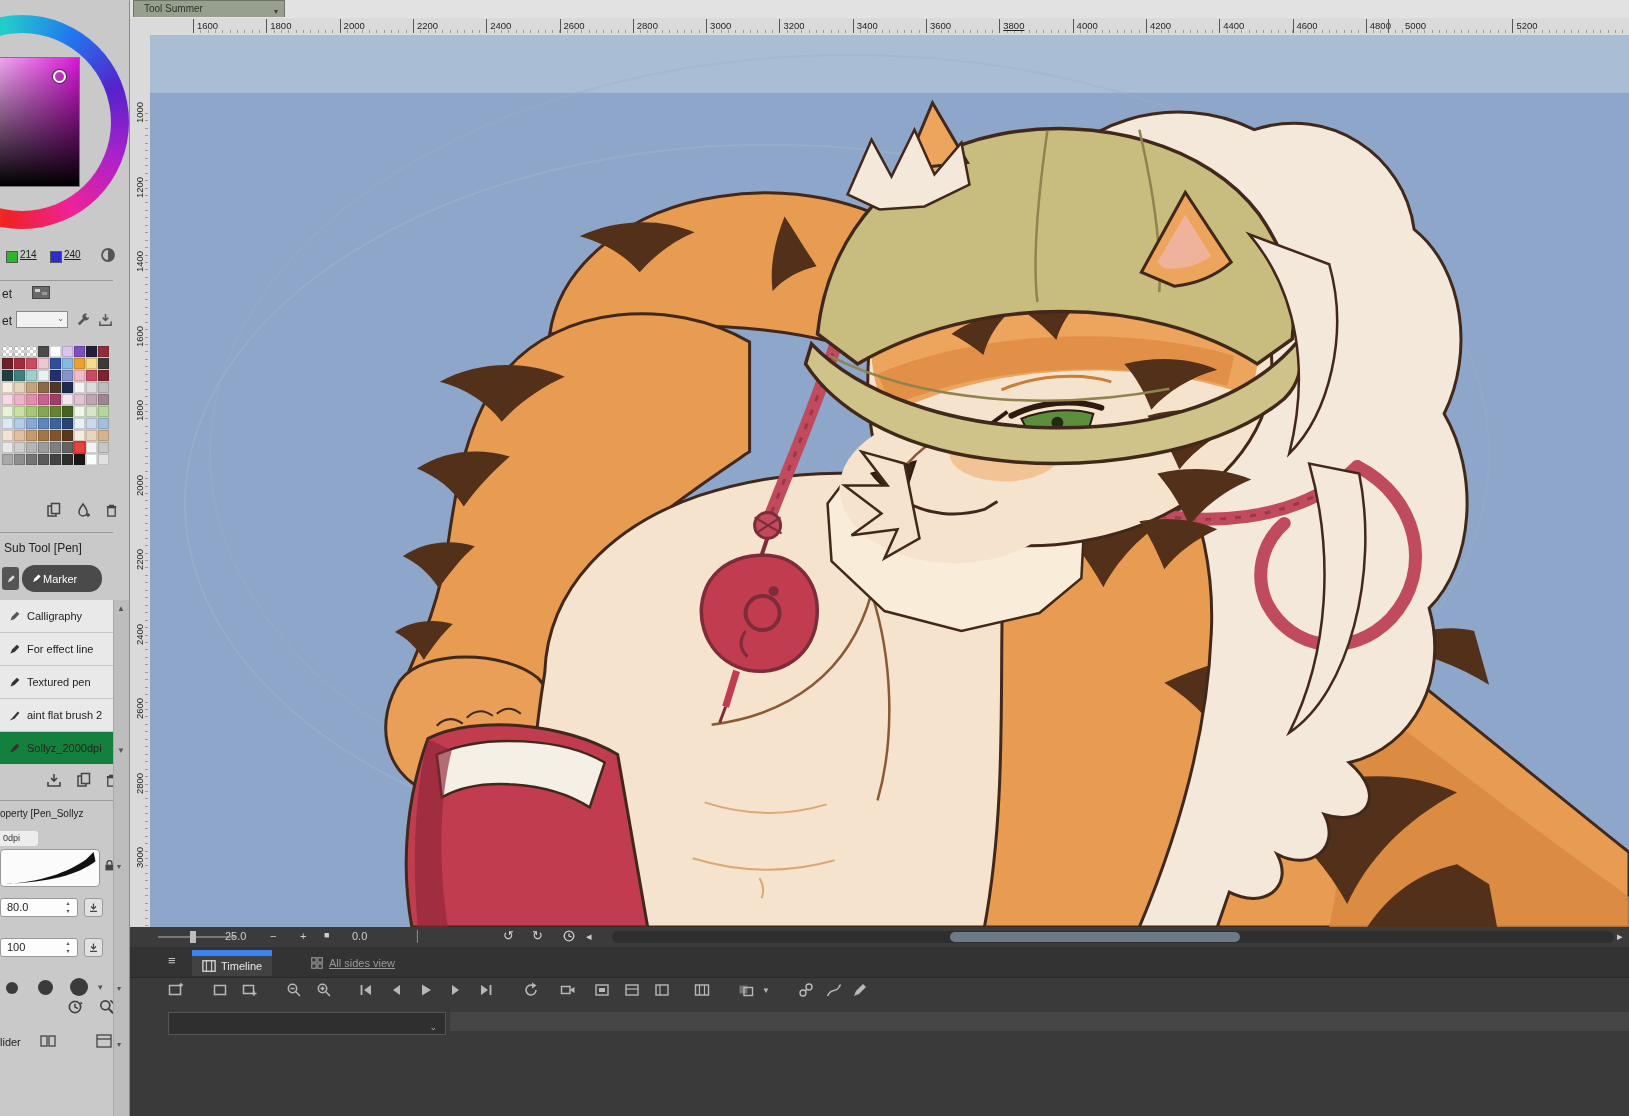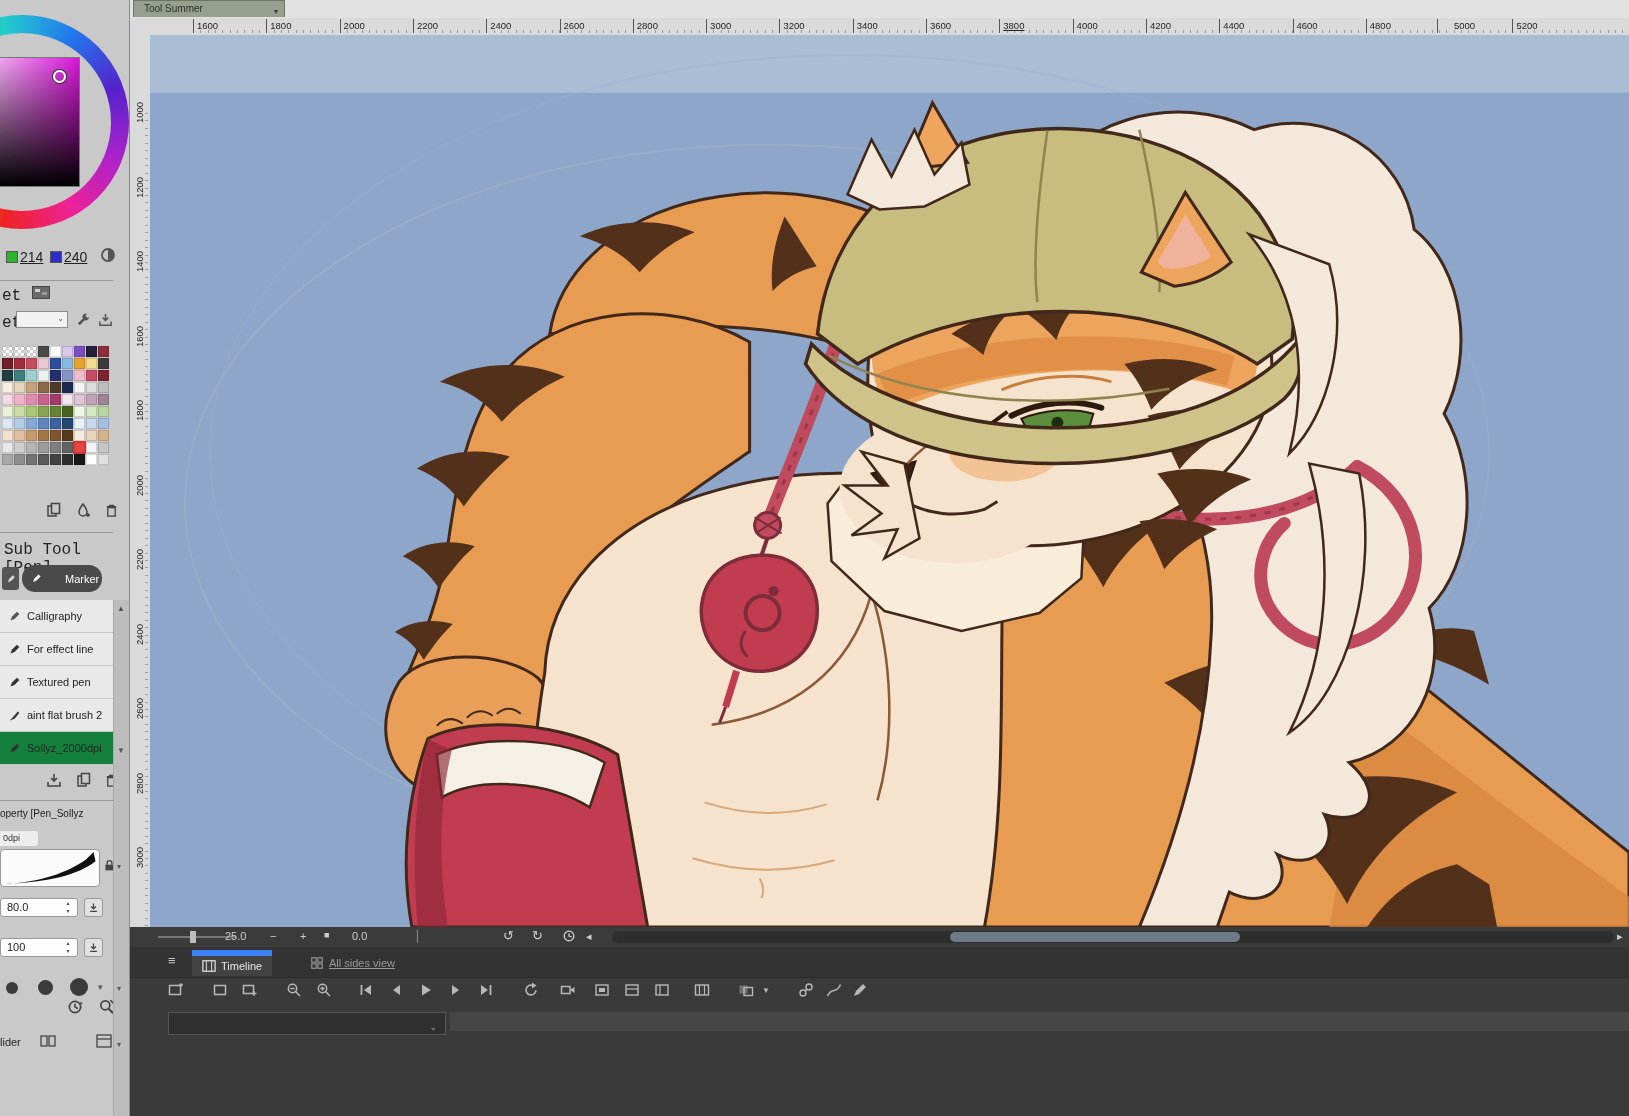--- a/index.html
+++ b/index.html
@@ -42,29 +42,29 @@
   .tl-slash{position:absolute;top:36px;color:#8f8f8f;font-size:11px;}
   
   #lpanel{left:0;top:0;width:130px;height:1116px;background:#c9c9c9;border-right:1px solid #8a8a8a;box-sizing:border-box;overflow:hidden;}
   #wheel{position:absolute;left:-85px;top:15px;width:214px;height:214px;border-radius:50%;
     background:conic-gradient(from -90deg,#8ccc22,#22cc55,#22cccc,#2277ee,#5522cc,#aa22cc,#ee2299,#ee2222,#eeaa22,#8ccc22);}
   #wheel-inner{position:absolute;left:-67px;top:33px;width:178px;height:178px;border-radius:50%;background:#c9c9c9;}
   #svbox{position:absolute;left:-50px;top:57px;width:128px;height:128px;border:1px solid #777;
     background:linear-gradient(to top,#000,rgba(0,0,0,0)),linear-gradient(to right,#fff,#d816d8);}
   #svmark{position:absolute;left:53px;top:70px;width:9px;height:9px;border:2px solid #fff;border-radius:50%;box-shadow:0 0 0 1px #333;}
   .chip{position:absolute;width:10px;height:10px;border:1px solid #555;}
-  .chipval{position:absolute;font-size:14px;color:#222;text-decoration:underline;}
-  .seclabel{position:absolute;font-size:16px;color:#222;font-family:Liberation Mono, monospace;}
+  .chipval{position:absolute;font-size:10px;color:#222;text-decoration:underline;}
+  .seclabel{position:absolute;font-size:12px;color:#222;}
   .divider{position:absolute;left:0;width:113px;height:1px;background:#9a9a9a;}
   #swatch-grid{position:absolute;left:2px;top:346px;display:grid;grid-template-columns:repeat(9,11px);gap:1px;}
   .sw{width:11px;height:11px;border:1px solid rgba(0,0,0,0.15);box-sizing:border-box;}
   .sw.checker{background:repeating-conic-gradient(#cfcfcf 0% 25%,#fff 0% 50%) 0 0/6px 6px;}
   .sw.selsw{outline:2px solid #e03030;outline-offset:-1px;}
   .panel-ico{position:absolute;width:16px;height:16px;}
-  #marker-pill{position:absolute;left:22px;top:565px;width:80px;height:27px;background:#4a4a4a;border-radius:13px;color:#fff;font-size:11px;display:flex;align-items:center;gap:23px;padding-left:9px;box-sizing:border-box;}
+  #marker-pill{position:absolute;left:22px;top:565px;width:80px;height:27px;background:#4a4a4a;border-radius:13px;color:#fff;font-size:11px;display:flex;align-items:center;gap:1px;padding-left:9px;box-sizing:border-box;}
   #marker-pre{position:absolute;left:2px;top:567px;width:17px;height:23px;background:#555;border-radius:3px;display:flex;align-items:center;justify-content:center;}
   #subtool-list{position:absolute;left:0;top:600px;width:113px;}
   .st-row{position:relative;width:113px;height:33px;background:#e9e9e9;border-bottom:1px solid #c6c6c6;display:flex;align-items:center;gap:6px;padding-left:8px;box-sizing:border-box;font-size:11px;color:#222;}
   .st-row.selected{background:#15803d;}
   .scrollglyph{position:absolute;font-size:8px;color:#555;}
   #prop-header{position:absolute;left:0;top:808px;font-size:10px;color:#222;}
   #dpi-pill{position:absolute;left:0;top:831px;width:38px;height:15px;background:#ededed;border-radius:0 3px 3px 0;font-size:9px;color:#333;line-height:15px;padding-left:3px;box-sizing:border-box;}
   #curvebox{position:absolute;left:0;top:849px;width:100px;height:38px;background:#fbfbfb;border:1px solid #999;border-radius:4px;box-sizing:border-box;}
   .valbox{position:absolute;left:0;width:78px;height:19px;background:#fdfdfd;border:1px solid #999;border-radius:3px;box-sizing:border-box;font-size:11px;color:#222;line-height:17px;padding-left:6px;}
   .stepper{position:absolute;right:4px;top:0;width:10px;height:17px;font-size:6px;color:#555;line-height:8px;text-align:center;}
@@ -97,21 +97,21 @@
         <div class="hlab" style="left: 576.1px;">3000</div>
         <div class="hlab" style="left: 649.4px;">3200</div>
         <div class="hlab" style="left: 722.7px;">3400</div>
         <div class="hlab" style="left: 796px;">3600</div>
         <div class="hlab" style="left: 869.3px; text-decoration: underline;">3800</div>
         <div class="hlab" style="left: 942.6px;">4000</div>
         <div class="hlab" style="left: 1015.9px;">4200</div>
         <div class="hlab" style="left: 1089.2px;">4400</div>
         <div class="hlab" style="left: 1162.5px;">4600</div>
         <div class="hlab" style="left: 1235.8px;">4800</div>
-        <div class="hlab" style="left: 1307px; padding-left: 16px;">5000</div>
+        <div class="hlab" style="left: 1258px; padding-left: 16px;">5000</div>
         <div class="hlab" style="left: 1382.4px;">5200</div>
       </div>
     </div>
   <div class="abs" id="vruler">
       <div id="vruler-labels">
         <div class="vlab" style="top: 71px;">1000</div>
         <div class="vlab" style="top: 145.5px;">1200</div>
         <div class="vlab" style="top: 220px;">1400</div>
         <div class="vlab" style="top: 294.5px;">1600</div>
         <div class="vlab" style="top: 369px;">1800</div>

